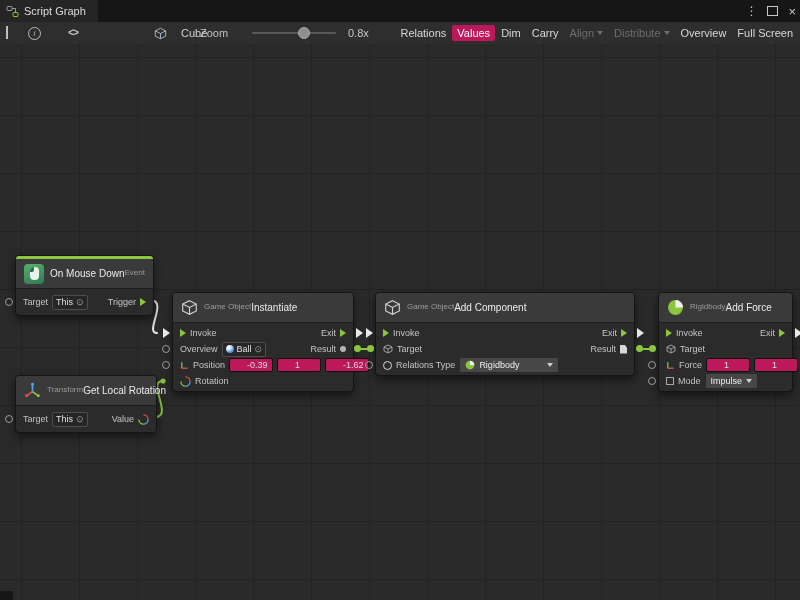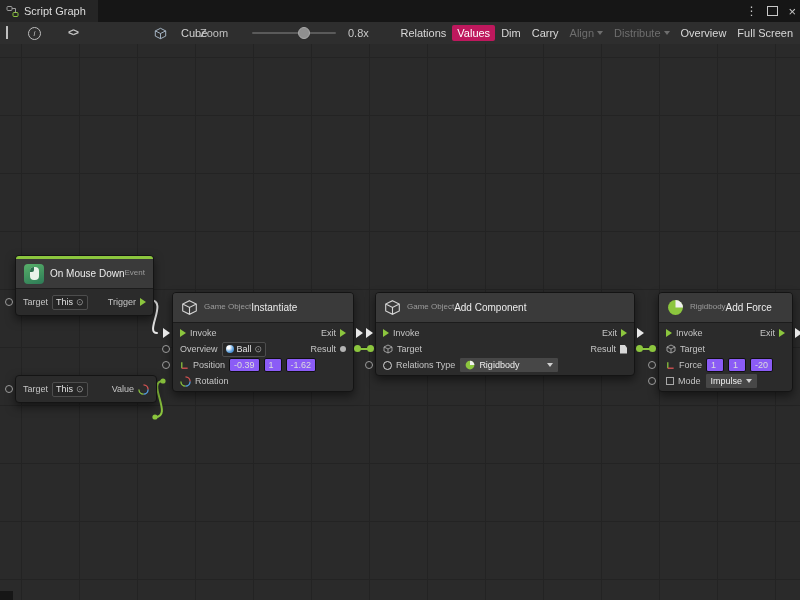--- a/index.html
+++ b/index.html
@@ -57,21 +57,21 @@
 
   .tri{width:0;height:0;border-top:4px solid transparent;border-bottom:4px solid transparent;border-left:6px solid #8CC63E;display:inline-block;}
   .tri-white{border-top-width:5px;border-bottom-width:5px;border-left-width:7px;border-left-color:#e8e8e8;}
   .ext-l{position:absolute;left:-10px;top:50%;transform:translateY(-50%);line-height:0;}
   .ext-r{position:absolute;right:-10px;top:50%;transform:translateY(-50%);line-height:0;}
   .port{position:absolute;left:-11px;top:50%;transform:translateY(-50%);width:6px;height:6px;border:1px solid #9a9a9a;border-radius:50%;background:transparent;}
 
   .chip{display:inline-flex;align-items:center;gap:3px;background:#262626;border:1px solid #4d4d4d;border-radius:2px;padding:0 3px;height:13px;font-size:9px;color:#e2e2e2;}
   .picker{color:#9a9a9a;font-size:9px;line-height:9px;}
   .ball-ic{width:8px;height:8px;border-radius:50%;background:radial-gradient(circle at 32% 30%,#ffffff 18%,#5aa0e0 60%,#2e6db0);display:inline-block;}
-  .nf{background:#8b5cf6;border:1px solid #101010;border-radius:2px;color:#dcdcdc;font-size:9px;padding:0 4px;height:12px;line-height:12px;min-width:8px;display:inline-block;}
+  .nf{background:#be185d;border:1px solid #101010;border-radius:2px;color:#dcdcdc;font-size:9px;padding:0 17px;height:12px;line-height:12px;min-width:8px;display:inline-block;}
   .dd{display:inline-flex;align-items:center;gap:4px;background:#474747;border:1px solid #2b2b2b;border-radius:2px;padding:0 5px;height:14px;font-size:9px;color:#efefef;}
   .dd-caret{width:0;height:0;border-left:3px solid transparent;border-right:3px solid transparent;border-top:4px solid #cfcfcf;display:inline-block;}
   .dot{width:6px;height:6px;border-radius:50%;background:#b4b4b4;display:inline-block;}
   .file-ic{width:7px;height:9px;background:#d8d8d8;clip-path:polygon(0 0,65% 0,100% 35%,100% 100%,0 100%);display:inline-block;}
   .circle-o{width:7px;height:7px;border:1px solid #d8d8d8;border-radius:50%;display:inline-block;}
   .sq-ic{width:6px;height:6px;border:1px solid #a8a8a8;display:inline-block;}
   .mouse-icon{width:20px;height:20px;border-radius:4px;background:linear-gradient(160deg,#58b06a,#2d7a56);display:flex;align-items:center;justify-content:center;flex:none;}
   .mouse-shape{width:9px;height:13px;border-radius:4px;background:#e9f2ea;position:relative;}
   .mouse-btn{position:absolute;left:0;top:0;width:4px;height:5px;background:#2d6e4e;border-radius:4px 0 2px 0;}
 
@@ -177,20 +177,36 @@
             <span class="picker">⊙</span>
           </span>
           <span class="flex"></span>
           <span>Trigger</span>
           <span class="tri"></span>
         </div>
       </div>
     </div>
 
     <div class="node" style="left:15px;top:331px;width:140px;">
+      <div class="nhead">
+        <span>
+          <svg width="17" height="17" viewBox="0 0 16 16">
+            <path d="M8 9 L8 2" stroke="#55a3e8" stroke-width="1.6"></path>
+            <path d="M8 9 L2.5 13" stroke="#e05555" stroke-width="1.6"></path>
+            <path d="M8 9 L13.5 13" stroke="#8CC63E" stroke-width="1.6"></path>
+            <circle cx="8" cy="2" r="1.4" fill="#55a3e8"></circle>
+            <circle cx="2.5" cy="13" r="1.4" fill="#e05555"></circle>
+            <circle cx="13.5" cy="13" r="1.4" fill="#8CC63E"></circle>
+          </svg>
+        </span>
+        <div class="ntitles">
+          <div class="ncat">Transform</div>
+          <div class="ntitle">Get Local Rotation</div>
+        </div>
+      </div>
       <div class="nbody">
         <div class="nrow tall">
           <span class="port"></span>
           <span>Target</span>
           <span class="chip">
             <span>This</span>
             <span class="picker">⊙</span>
           </span>
           <span class="flex"></span>
           <span>Value</span>

